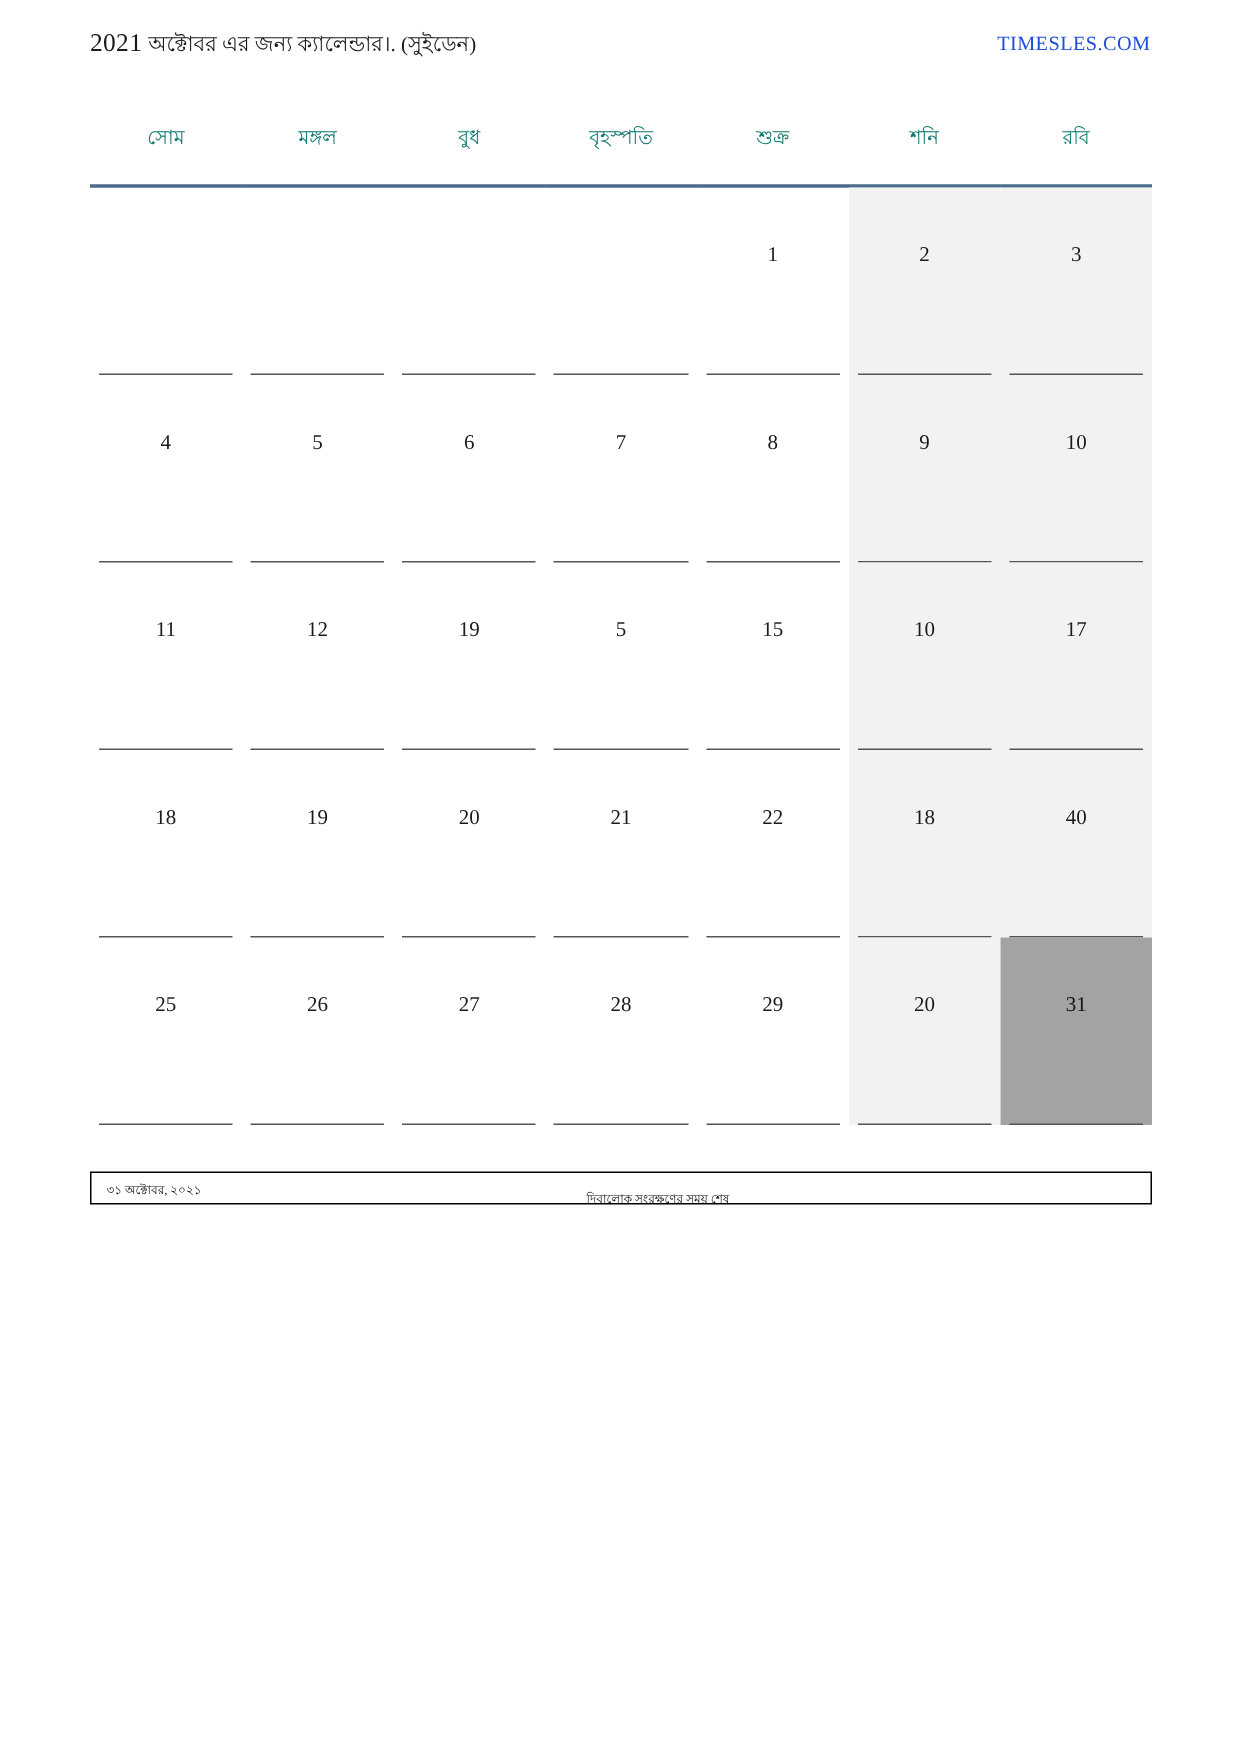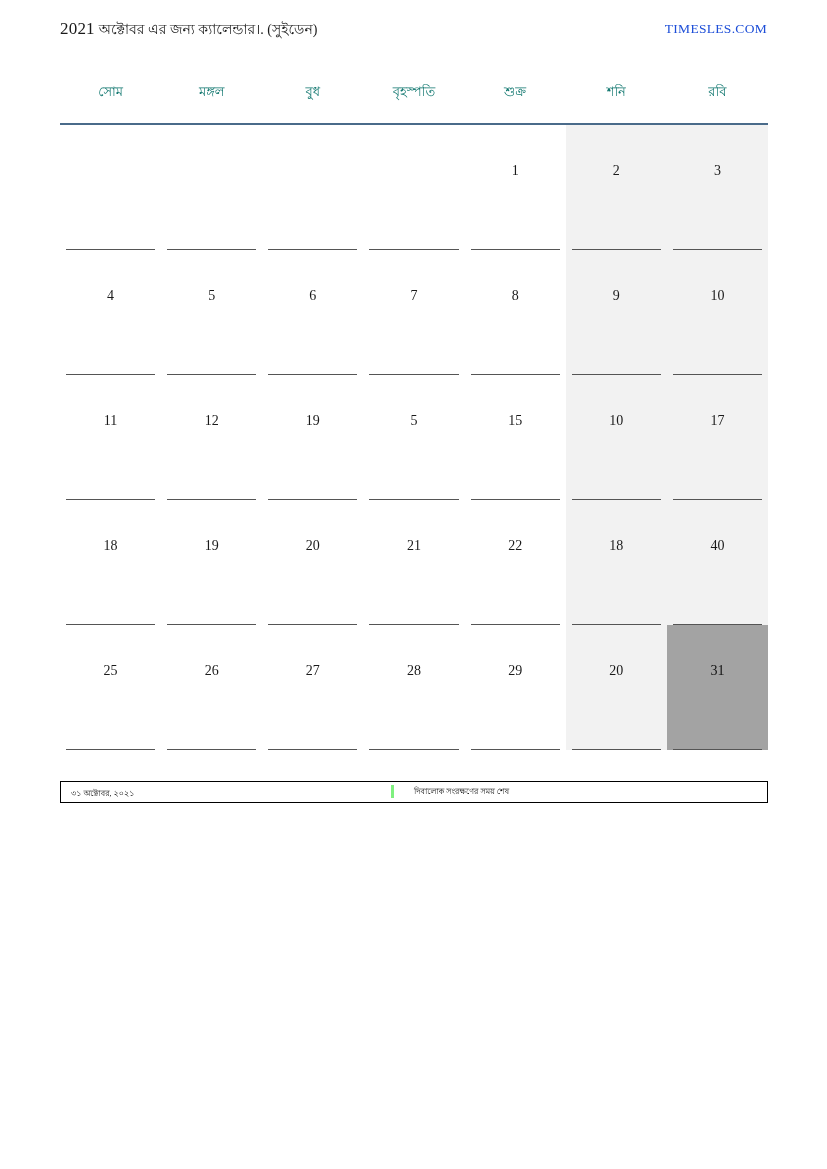--- a/index.html
+++ b/index.html
@@ -135,22 +135,23 @@
     color: #111111;
     font-family: "Liberation Serif", serif;
     white-space: nowrap;
   }
   .legend-mid {
     position: absolute;
     left: 330px;
     top: 3px;
     height: 14px;
     display: flex;
-    align-items: flex-start;
-    gap: 20px;
+    align-items: center;
+    gap: 8px;
+    flex-direction: column;
   }
   .swatch {
     width: 3px;
     height: 13px;
     background: #7ff07f;
     display: inline-block;
   }
   .legend-mid-text {
     font-size: 8px;
     color: #111111;

